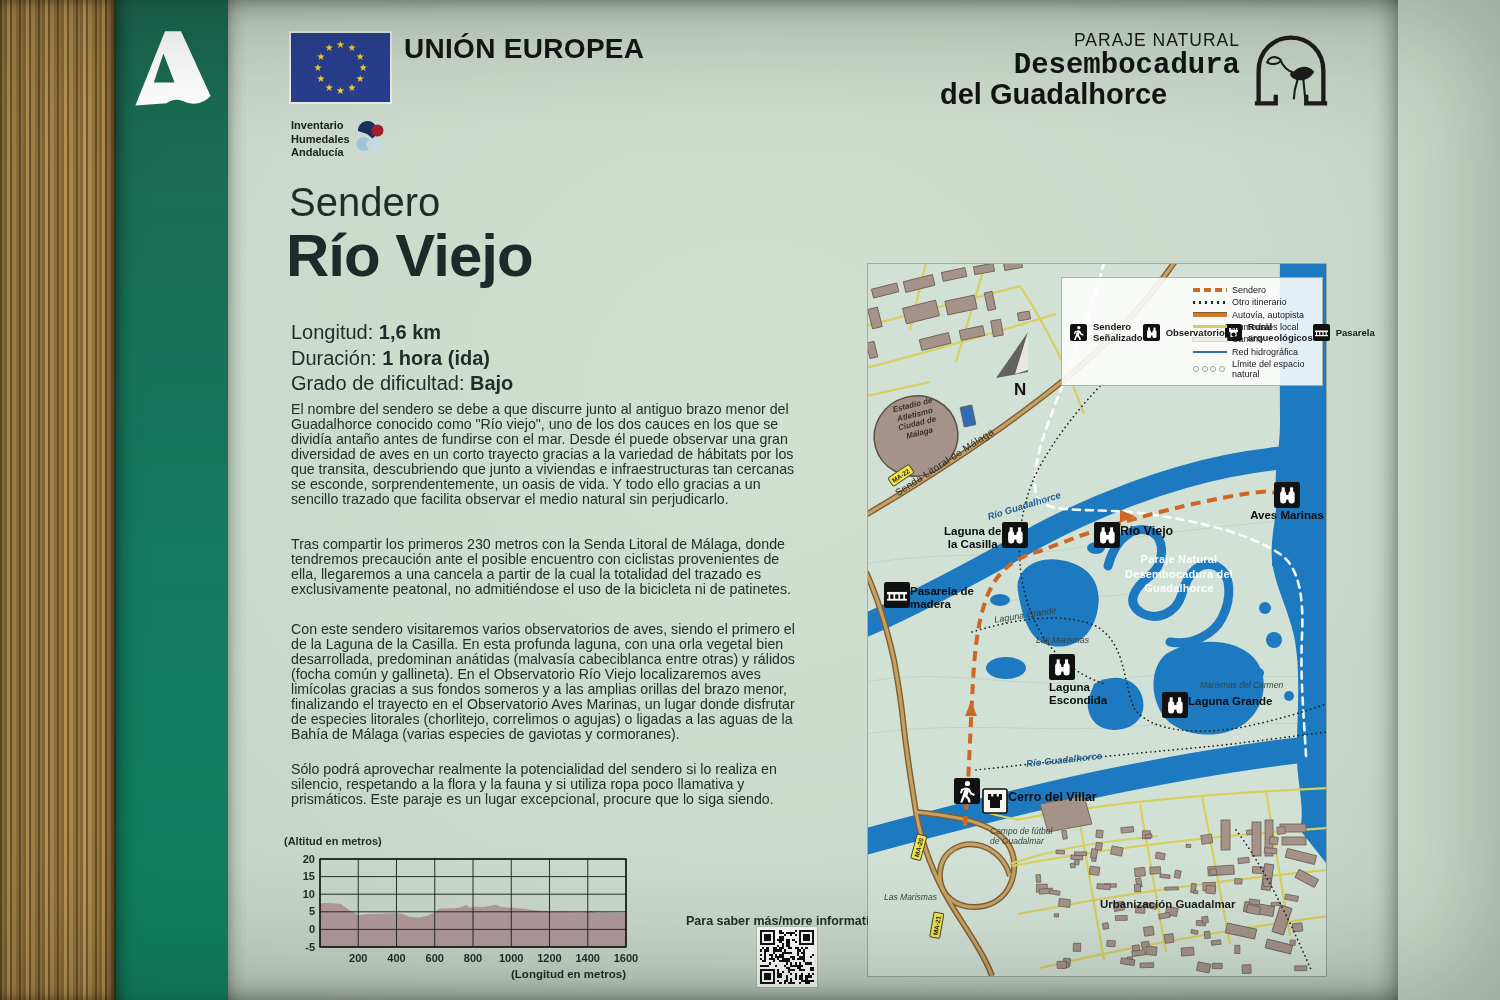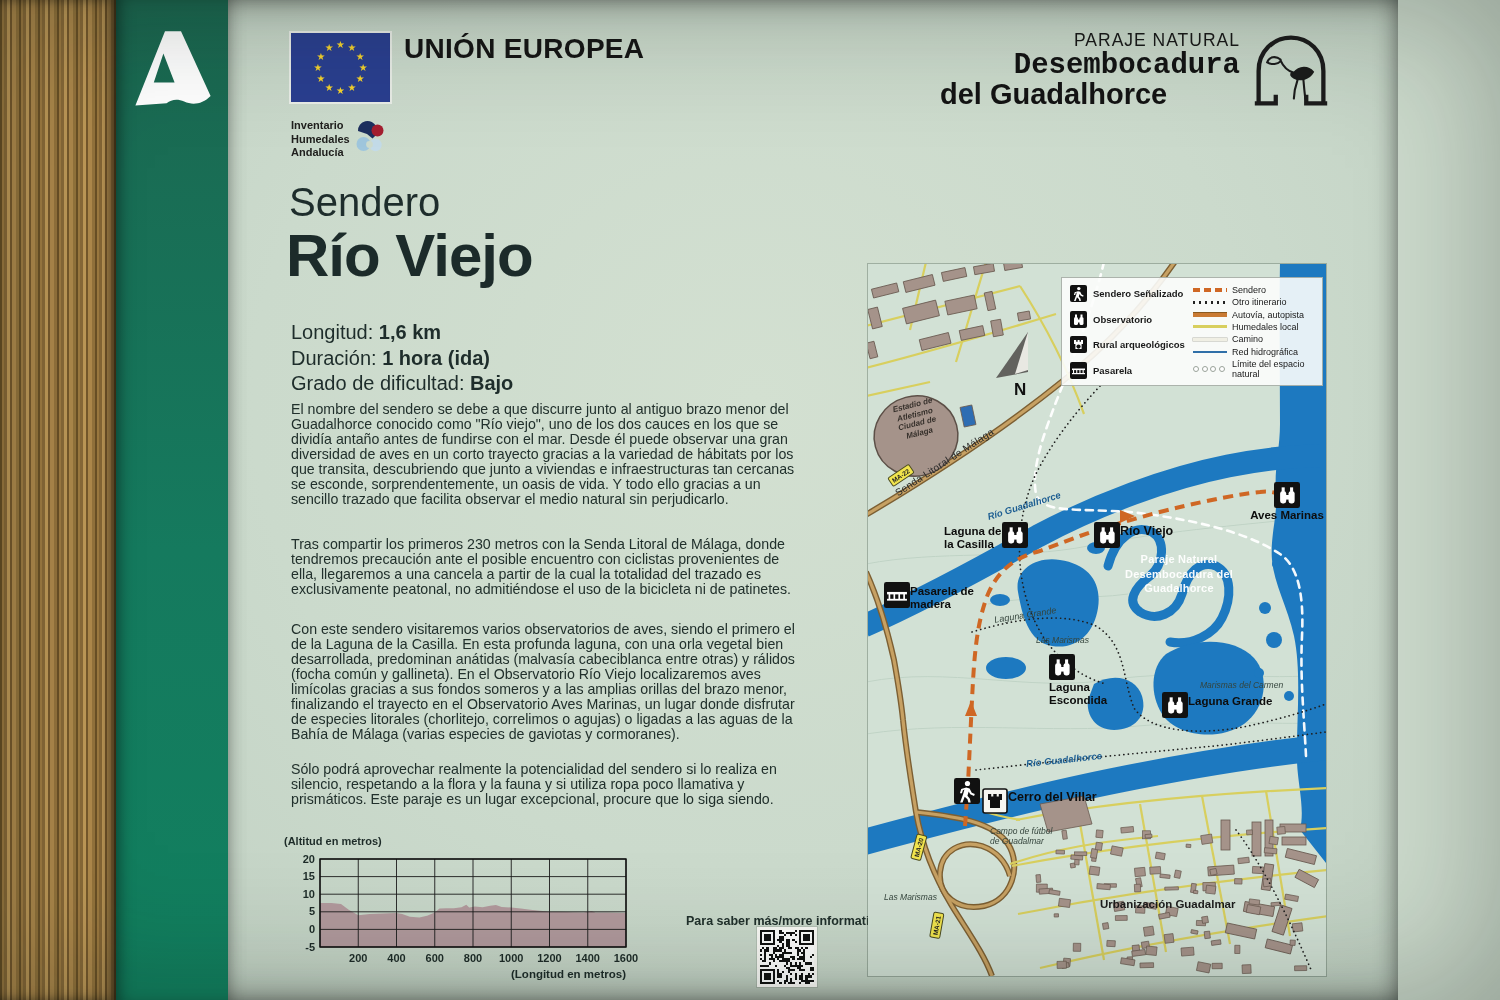--- a/index.html
+++ b/index.html
@@ -39,40 +39,40 @@
   .profile svg{width:100%;height:100%;}
   .moreinfo{position:absolute;left:686px;top:914px;font-size:12.5px;font-weight:bold;color:#21302c;}
   .qr{position:absolute;left:757px;top:927px;width:60px;height:60px;background:#fbfbf7;padding:3px;box-sizing:border-box;box-shadow:0 0 0 1px rgba(0,0,0,.1);}
   .qr svg{width:100%;height:100%;display:block;}
   
   .map{position:absolute;left:868px;top:264px;width:458px;height:712px;outline:1px solid rgba(70,90,75,.35);}
   .map-svg{position:absolute;inset:0;width:100%;height:100%;}
   .mlabel{position:absolute;pointer-events:none;}
   .legend{position:absolute;left:193px;top:13px;width:262px;height:109px;background:rgba(252,253,252,.9);
           border:1px solid rgba(110,120,110,.55);display:flex;box-sizing:border-box;padding:7px 6px 6px 8px;gap:7px;}
-  .lg-left{width:116px;display:flex;flex-direction:column;justify-content:space-between;}
+  .lg-left{width:116px;display:flex;flex-direction:row;justify-content:flex-start;}
   .lg-row{display:flex;align-items:center;gap:6px;font-size:9.5px;font-weight:bold;color:#191919;}
   .lgicon{width:17px;height:17px;flex:none;}
   .lg-right{flex:1;display:flex;flex-direction:column;justify-content:space-between;}
   .lg-rrow{display:flex;align-items:center;gap:5px;font-size:9px;color:#191919;}
   .sym{width:34px;height:10px;flex:none;display:flex;align-items:center;}
   .sym i{display:block;width:100%;}
   .s-dash i{height:4px;background:repeating-linear-gradient(90deg,#cf6724 0 7px,transparent 7px 11px);}
   .s-dots i{height:2.5px;background:repeating-linear-gradient(90deg,#222 0 2.2px,transparent 2.2px 6px);}
   .s-auto i{height:4px;background:#c97a33;border-top:1px solid #8a5a20;}
   .s-local i{height:3px;background:#d8cf5e;}
   .s-camino i{height:3px;background:#f0efe4;box-shadow:0 0 0 .5px #b5b5ab;}
   .s-hidro i{height:2px;background:#2f6fa8;}
   .s-limite{display:flex;gap:2.5px;align-items:center;}
   .s-limite u{width:6px;height:6px;border:1.5px solid #9aa39a;border-radius:50%;background:#fff;display:block;box-sizing:border-box;}
   .poi{position:absolute;display:flex;align-items:flex-start;}
   .picon{width:26px;height:26px;flex:none;}
   .pname{font-size:11.5px;font-weight:bold;line-height:12.5px;white-space:pre-line;color:#0d0d0d;padding-top:3px;}
   .poi.left{flex-direction:row-reverse;}
-  .poi.left .pname{text-align:left;}
+  .poi.left .pname{text-align:center;}
   .poi.below{flex-direction:column;align-items:center;}
   .poi.below .pname{text-align:center;padding-top:1px;}
   .poi.belowleft{flex-direction:column;align-items:flex-start;}
   .poi.belowleft .pname{padding-top:1px;}
   .badge{position:absolute;background:#f1e44d;border:1px solid #4a4a20;border-radius:2px;font-size:6.5px;font-weight:bold;color:#222;padding:0 2px;line-height:9px;}
   .vignette{position:absolute;inset:0;pointer-events:none;box-shadow:inset 0 0 140px rgba(15,25,20,.32);}
 </style>
 </head>
 <body>
 

